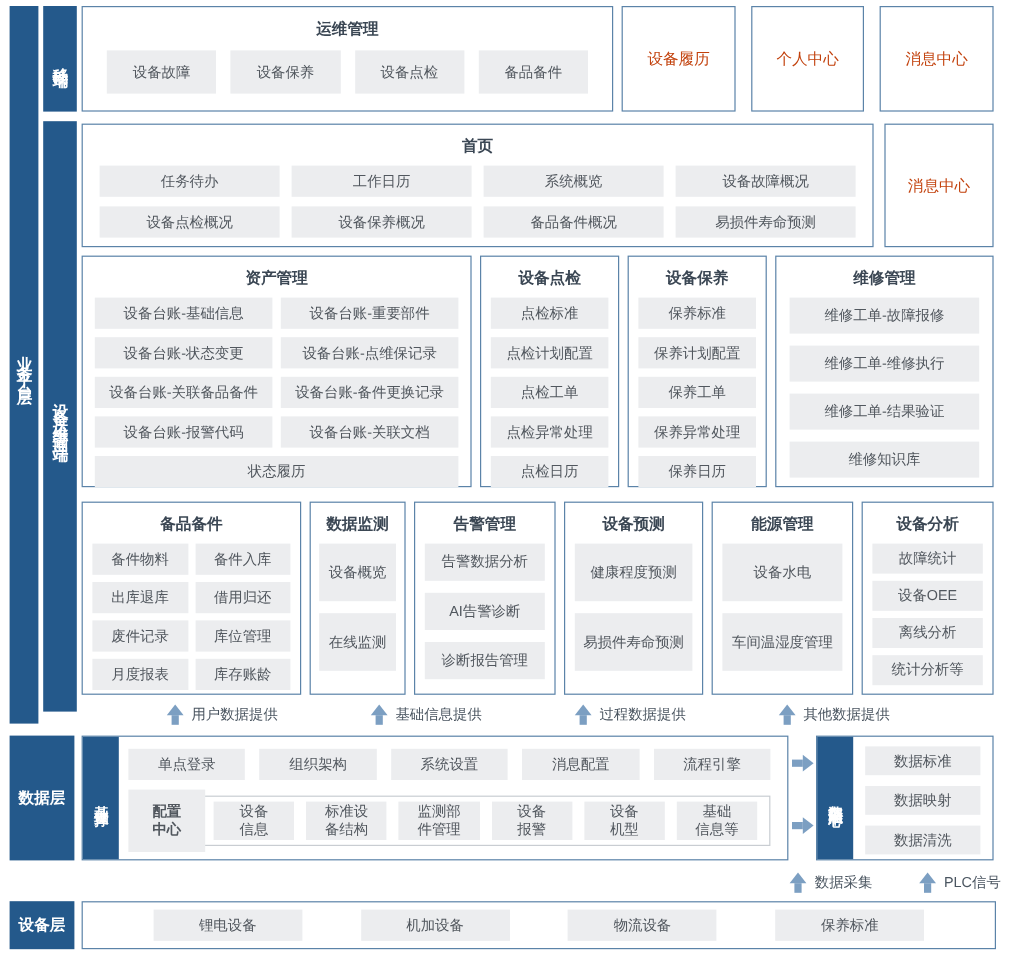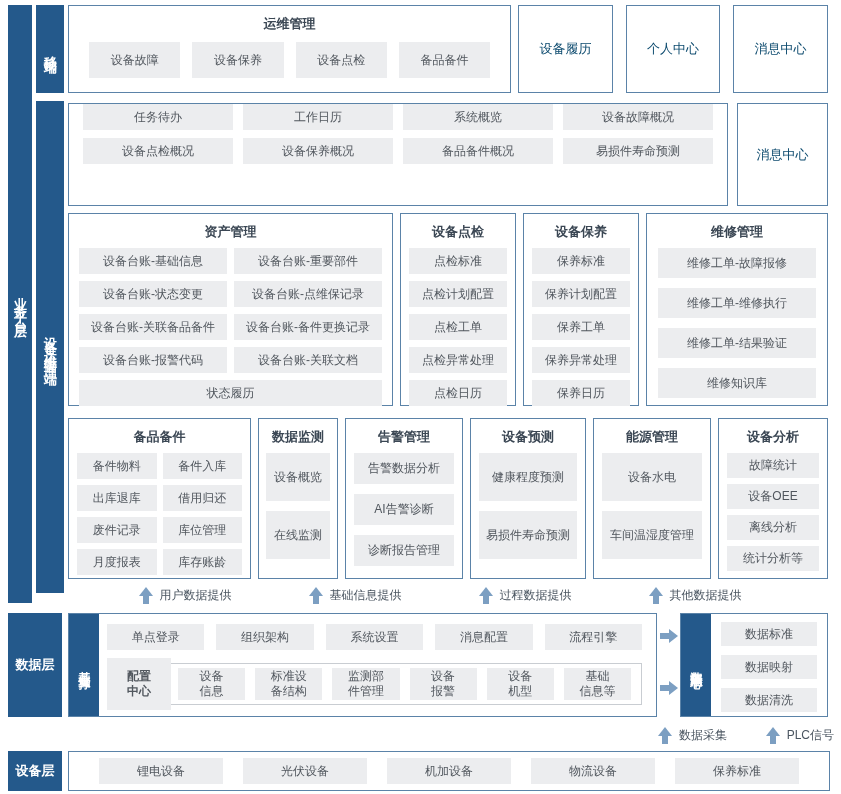--- a/index.html
+++ b/index.html
@@ -14,21 +14,21 @@
         align-items:center;justify-content:center;font-weight:bold;font-size:13px;}
   .vtext{writing-mode:vertical-rl;text-orientation:upright;letter-spacing:4px;}
   .box{position:absolute;border:1px solid var(--border);background:#fff;}
   .title{font-weight:bold;font-size:13px;color:var(--title);text-align:center;
          padding:9px 0 7px 0;flex:none;}
   .chip{background:var(--chip);color:var(--chiptext);font-size:12px;line-height:1.25;
         display:flex;align-items:center;justify-content:center;text-align:center;
         white-space:pre-line;}
   .col{display:flex;flex-direction:column;height:100%;}
   .plainbox{display:flex;align-items:center;justify-content:center;
-            font-size:13px;color:#0c4a6e;}
+            font-size:13px;color:#c2410c;}
   .grid2{display:grid;grid-template-columns:1fr 1fr;gap:7px;padding:0 10px;}
   .grid4{display:grid;grid-template-columns:1fr 1fr 1fr 1fr;gap:8px 10px;padding:0 14px;}
   .vlist{display:flex;flex-direction:column;gap:7px;padding:0 8px;}
   .flowrow{position:absolute;display:flex;align-items:center;justify-content:space-around;}
   .flow{display:flex;align-items:center;gap:7px;font-size:12px;color:#4A5560;}
   .arr-up{display:inline-flex;flex-direction:column;align-items:center;}
   .arr-up .head{width:0;height:0;border-left:7px solid transparent;
                 border-right:7px solid transparent;border-bottom:9px solid var(--arrow);}
   .arr-up .stem{width:6px;height:8px;background:var(--arrow);}
   .arr-right{position:absolute;display:inline-flex;align-items:center;}
@@ -53,20 +53,21 @@
       <div class="chip" style="flex:1;height:36px;">备品备件</div>
     </div>
   </div>
 </div>
 <div class="box plainbox" style="left:518px;top:5px;width:95px;height:88px;">设备履历</div>
 <div class="box plainbox" style="left:626px;top:5px;width:94px;height:88px;">个人中心</div>
 <div class="box plainbox" style="left:733px;top:5px;width:95px;height:88px;">消息中心</div>
 
 <div class="box" style="left:68px;top:103px;width:660px;height:103px;">
   <div class="col">
+    <div class="title">首页</div>
     <div class="grid4" style="padding-bottom:19px;">
       <div class="chip" style="height:26px;">任务待办</div>
       <div class="chip" style="height:26px;">工作日历</div>
       <div class="chip" style="height:26px;">系统概览</div>
       <div class="chip" style="height:26px;">设备故障概况</div>
       <div class="chip" style="height:26px;">设备点检概况</div>
       <div class="chip" style="height:26px;">设备保养概况</div>
       <div class="chip" style="height:26px;">备品备件概况</div>
       <div class="chip" style="height:26px;">易损件寿命预测</div>
     </div>
@@ -287,18 +288,17 @@
         <span class="stem"></span>
       </span>
     <span>PLC信号</span>
   </div>
 </div>
 
 <div class="rail" style="left:8px;top:751px;width:54px;height:40px;">设备层</div>
 <div class="box" style="left:68px;top:751px;width:762px;height:40px;">
   <div style="display:flex;height:100%;align-items:center;justify-content:space-evenly;padding:0 10px;">
     <div class="chip" style="width:124px;height:26px;">锂电设备</div>
-    <div class="chip" style="width:124px;height:26px;">光伏设备</div>
     <div class="chip" style="width:124px;height:26px;">机加设备</div>
     <div class="chip" style="width:124px;height:26px;">物流设备</div>
     <div class="chip" style="width:124px;height:26px;">保养标准</div>
   </div>
 </div>
 
 </body></html>

